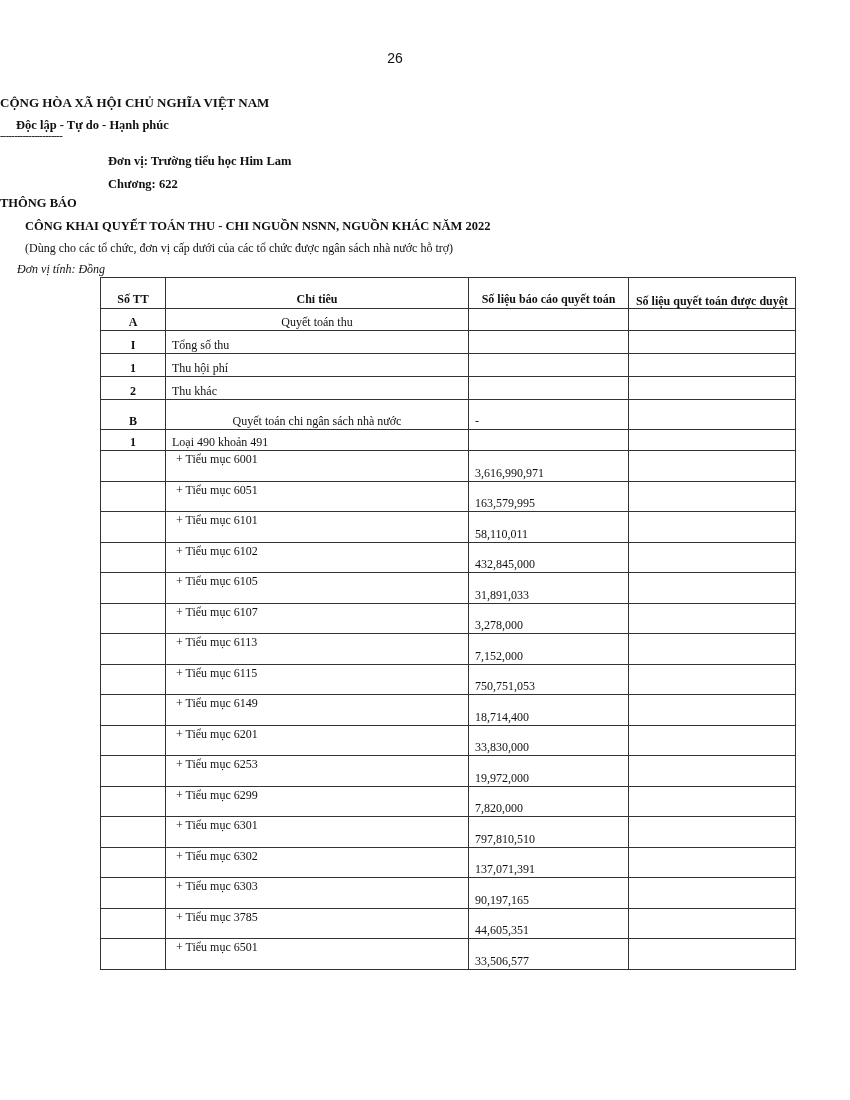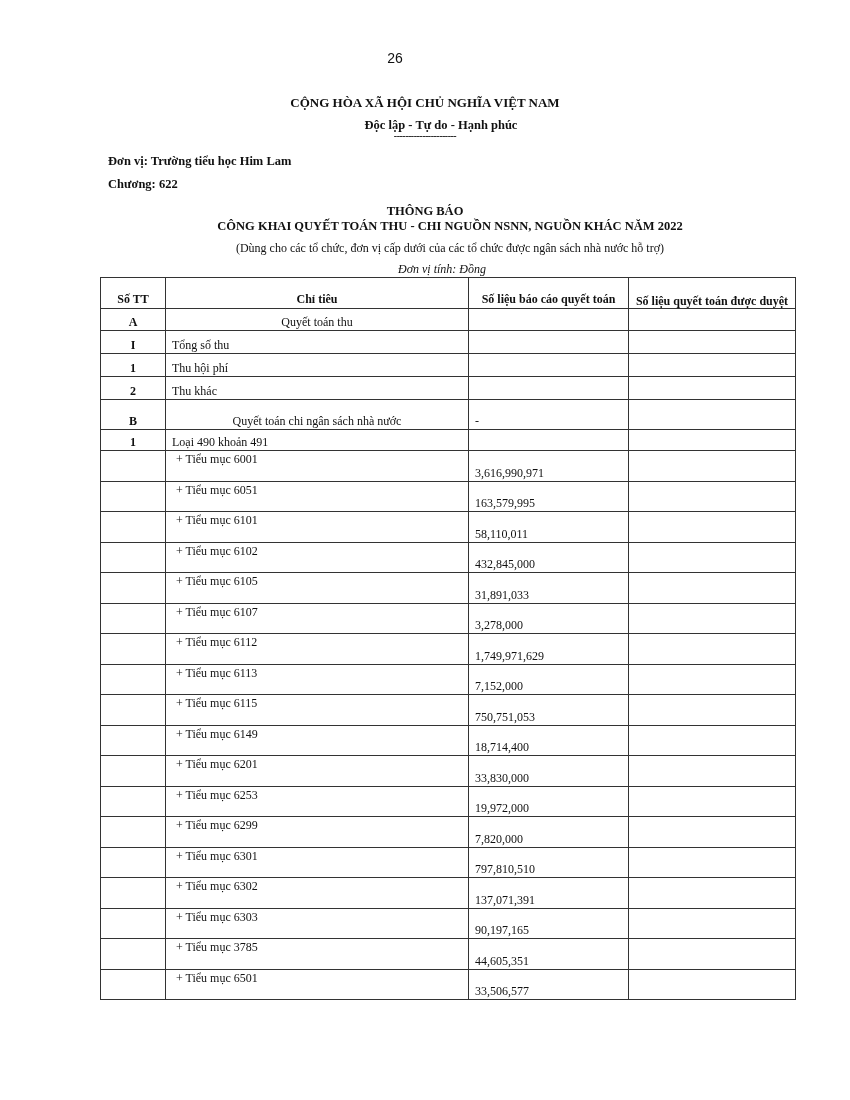--- a/index.html
+++ b/index.html
@@ -1,25 +1,25 @@
 <!DOCTYPE html>
 <html><head>
   <meta charset="utf-8">
   <style>
     html, body { margin: 0; padding: 0; background: #ffffff; }
     body { width: 850px; height: 1100px; position: relative; overflow: hidden; color: #111; font-family: "Liberation Serif", serif; }
     .page-number { position: absolute; top: 50px; left: 0; width: 790px; text-align: center; font-family: "Liberation Sans", sans-serif; font-size: 14px; }
-    .center { position: absolute; left: 0; width: 850px; text-align: center; }
+    .center { position: absolute; left: 0; width: 850px; }
     .nation { top: 95px; font-weight: bold; font-size: 13px; }
     .motto { top: 118px; font-weight: bold; font-size: 12.5px; padding-left: 16px; }
     .motto-rule { top: 130px; font-size: 10px; font-weight: bold; letter-spacing: -0.5px; }
     .left { position: absolute; left: 108px; font-weight: bold; font-size: 12.5px; }
     .unit { top: 154px; }
     .chapter { top: 177px; font-family: Liberation Serif, serif; }
-    .notice { top: 196px; font-weight: bold; font-size: 12.5px; margin-top: 8px; }
+    .notice { top: 196px; font-weight: bold; font-size: 12.5px; }
     .doc-title { top: 219px; font-weight: bold; font-size: 12.5px; left: 25px; }
     .subtitle { top: 241px; font-size: 12px; left: 25px; }
     .currency { top: 262px; font-size: 12px; font-style: italic; left: 17px; }
 
     table.report { position: absolute; top: 277px; left: 100px; width: 695px; border-collapse: collapse; table-layout: fixed; font-size: 12px; }
     table.report td, table.report th { border: 1px solid #333; padding: 0 6px; vertical-align: bottom; }
     col.c1 { width: 65px; } col.c2 { width: 303px; } col.c3 { width: 160px; } col.c4 { width: 167px; }
     th { font-weight: bold; text-align: center; }
     tr.hdr th { height: 29px; padding-bottom: 1px; }
     th.h4 { vertical-align: top; line-height: 12px; padding-top: 1px; }
@@ -134,26 +134,20 @@
         <td></td>
       </tr>
       <tr class="sub">
         <td></td>
         <td class="name">+ Tiểu mục 6107</td>
         <td class="val">3,278,000</td>
         <td></td>
       </tr>
       <tr class="sub">
         <td></td>
-        <td class="name">+ Tiểu mục 6112</td>
-        <td class="val">1,749,971,629</td>
-        <td></td>
-      </tr>
-      <tr class="sub">
-        <td></td>
         <td class="name">+ Tiểu mục 6113</td>
         <td class="val">7,152,000</td>
         <td></td>
       </tr>
       <tr class="sub">
         <td></td>
         <td class="name">+ Tiểu mục 6115</td>
         <td class="val">750,751,053</td>
         <td></td>
       </tr>

